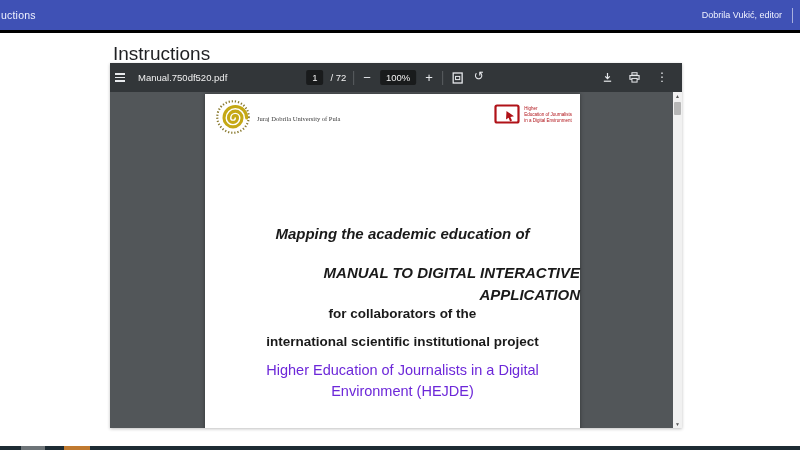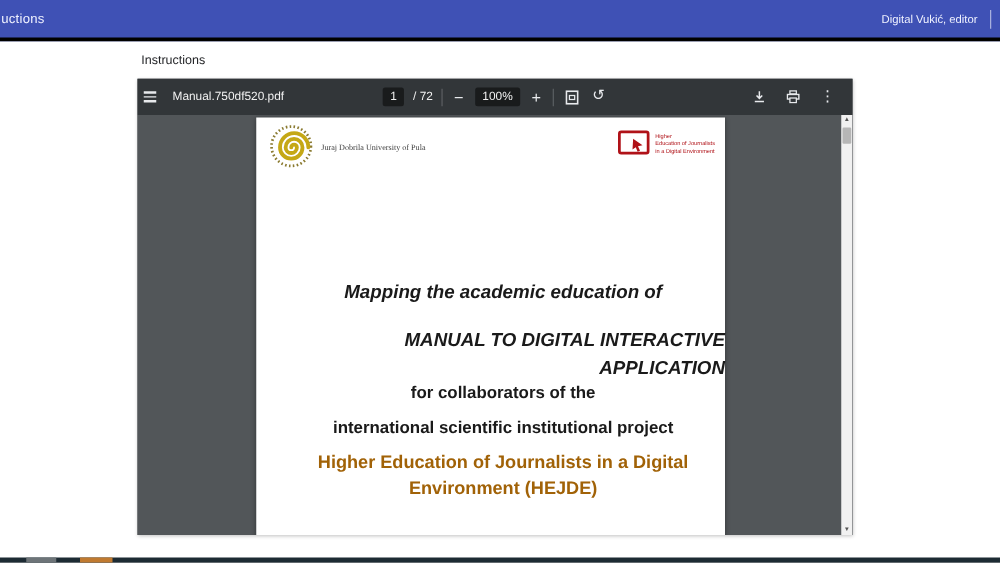--- a/index.html
+++ b/index.html
@@ -19,21 +19,21 @@
   }
   .app-header .spacer{flex:1;}
   .app-header .user{
     font-size:9px;color:#f0f2ff;margin-right:10px;cursor:pointer;
   }
   .app-header .hdr-divider{
     width:1px;height:15px;background:rgba(255,255,255,.55);margin-right:7px;
   }
   
   .page-heading{
-    position:absolute;left:113px;top:43px;font-size:10px;color:#1f2023;
+    position:absolute;left:113px;top:43px;font-size:19px;color:#1f2023;
   }
   
   .viewer{
     position:absolute;left:110px;top:63px;width:572px;height:365px;
     background:#525659;box-shadow:0 1px 3px rgba(0,0,0,.25);
   }
   .toolbar{
     position:relative;height:29px;background:#323639;color:#f1f1f1;
     display:flex;align-items:center;font-size:9.5px;
   }
@@ -88,35 +88,35 @@
   .hejde-logo{display:flex;align-items:flex-start;gap:3px;margin-top:5px;}
   .hejde-lines{display:flex;flex-direction:column;gap:1px;margin-top:2px;}
   .hejde-lines span{font-size:4.5px;color:#b01218;line-height:5px;}
   .doc-text{
     position:absolute;left:0;right:0;top:128px;text-align:center;color:#1a1a1a;padding-left:20px;
   }
   .t-title{font-style:italic;font-weight:bold;font-size:15px;line-height:24px;}
   .t-manual{font-style:italic;font-weight:bold;font-size:15px;line-height:22px;margin-top:16px;text-align:right;}
   .t-for{font-weight:bold;font-size:13.5px;margin-top:0;}
   .t-project{font-weight:bold;font-size:13.5px;margin-top:13px;}
-  .t-red{font-weight:bold;font-size:14.5px;line-height:21px;margin-top:11px;color:#a16207;}
+  .t-red{font-weight:normal;font-size:14.5px;line-height:21px;margin-top:11px;color:#6d28d9;}
   
   .bottom-strip{
     position:absolute;left:0;bottom:0;width:800px;height:4px;background:#1d2b33;
   }
   .bs-gray{position:absolute;left:21px;top:0;width:24px;height:4px;background:#6d7478;}
   .bs-orange{position:absolute;left:64px;top:0;width:26px;height:4px;background:#c07a30;}
 </style>
 </head>
 <body>
 
 <div class="app-header">
   <span class="nav-cut">uctions</span>
   <span class="spacer"></span>
-  <span class="user">Digital Vukić, editor</span>
+  <span class="user">Dobrila Vukić, editor</span>
   <span class="hdr-divider"></span>
 </div>
 
 <div class="page-heading">Instructions</div>
 
 <div class="viewer">
 
   <div class="toolbar">
     <div class="tb-left">
       <div class="menu-btn">

